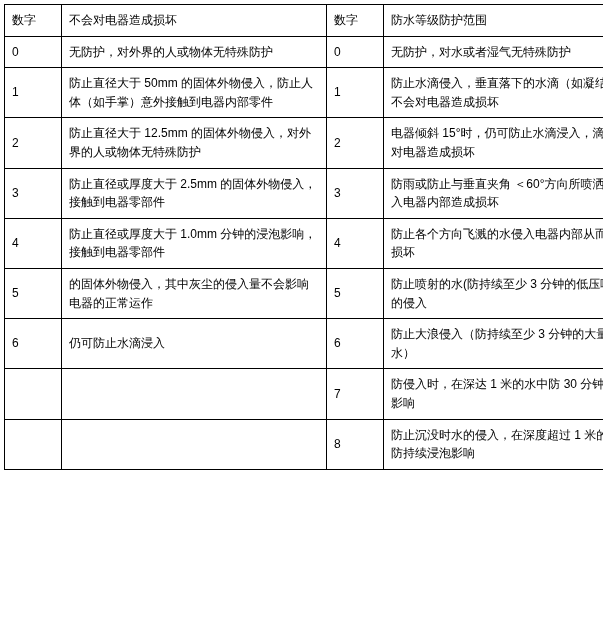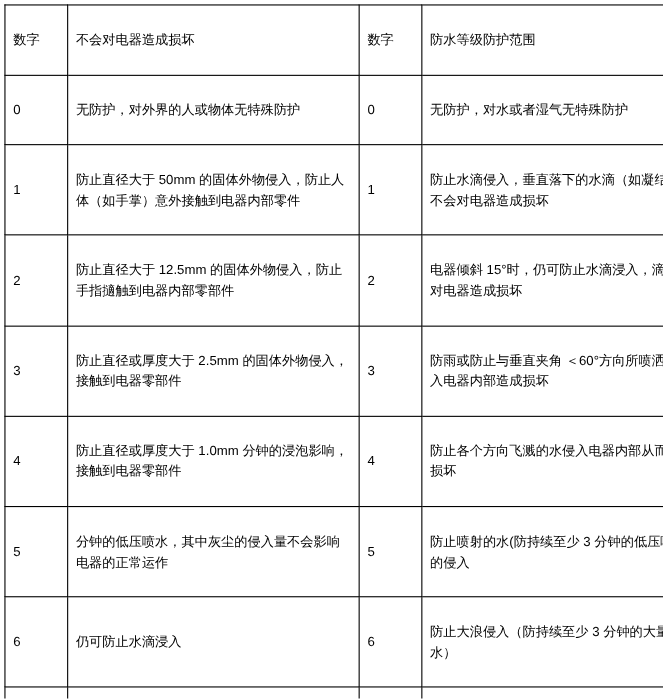--- a/index.html
+++ b/index.html
@@ -17,21 +17,21 @@
   table.ip-table {
     border-collapse: collapse;
     table-layout: fixed;
     width: 595px;
     margin: 4px 0 0 4px;
   }
   table.ip-table td,
   table.ip-table th {
     border: 1px solid #000000;
     vertical-align: middle;
-    padding: 22px 7px;
+    padding: 6px 7px;
     font-size: 12px;
     line-height: 1.55;
     font-weight: normal;
     text-align: left;
   }
   .col-num { width: 42px; text-align: left; }
   .col-desc { width: 250px; }
   th.hdr {
     font-weight: bold;
     font-size: 12.5px;
@@ -75,42 +75,42 @@
 
   <tr>
     <td class="col-num num">1</td>
     <td class="col-desc">防止直径大于 50mm 的固体外物侵入，防止人体（如手掌）意外接触到电器内部零件</td>
     <td class="col-num num">1</td>
     <td class="col-desc">防止水滴侵入，垂直落下的水滴（如凝结水）不会对电器造成损坏</td>
   </tr>
 
   <tr>
     <td class="col-num num">2</td>
-    <td class="col-desc">防止直径大于 12.5mm 的固体外物侵入，防止手指擿触到电器内部零部件</td>
+    <td class="col-desc">防止直径大于 12.5mm 的固体外物侵入，对外界的人或物体无特殊防护</td>
     <td class="col-num num">2</td>
     <td class="col-desc">电器倾斜 15°时，仍可防止水滴浸入，滴水不会对电器造成损坏</td>
   </tr>
 
   <tr>
     <td class="col-num num">3</td>
     <td class="col-desc">防止直径或厚度大于 2.5mm 的固体外物侵入，接触到电器零部件</td>
     <td class="col-num num">3</td>
     <td class="col-desc">防雨或防止与垂直夹角 ＜60°方向所喷洒的水侵入电器内部造成损坏</td>
   </tr>
 
   <tr>
     <td class="col-num num">4</td>
     <td class="col-desc">防止直径或厚度大于 1.0mm 分钟的浸泡影响，接触到电器零部件</td>
     <td class="col-num num">4</td>
     <td class="col-desc">防止各个方向飞溅的水侵入电器内部从而造成损坏</td>
   </tr>
 
   <tr>
     <td class="col-num num">5</td>
-    <td class="col-desc">分钟的低压喷水，其中灰尘的侵入量不会影响电器的正常运作</td>
+    <td class="col-desc">的固体外物侵入，其中灰尘的侵入量不会影响电器的正常运作</td>
     <td class="col-num num">5</td>
     <td class="col-desc">防止喷射的水(防持续至少 3 分钟的低压喷水）的侵入</td>
   </tr>
 
   <tr>
     <td class="col-num num">6</td>
     <td class="col-desc">仍可防止水滴浸入</td>
     <td class="col-num num">6</td>
     <td class="col-desc">防止大浪侵入（防持续至少 3 分钟的大量喷水）</td>
   </tr>

